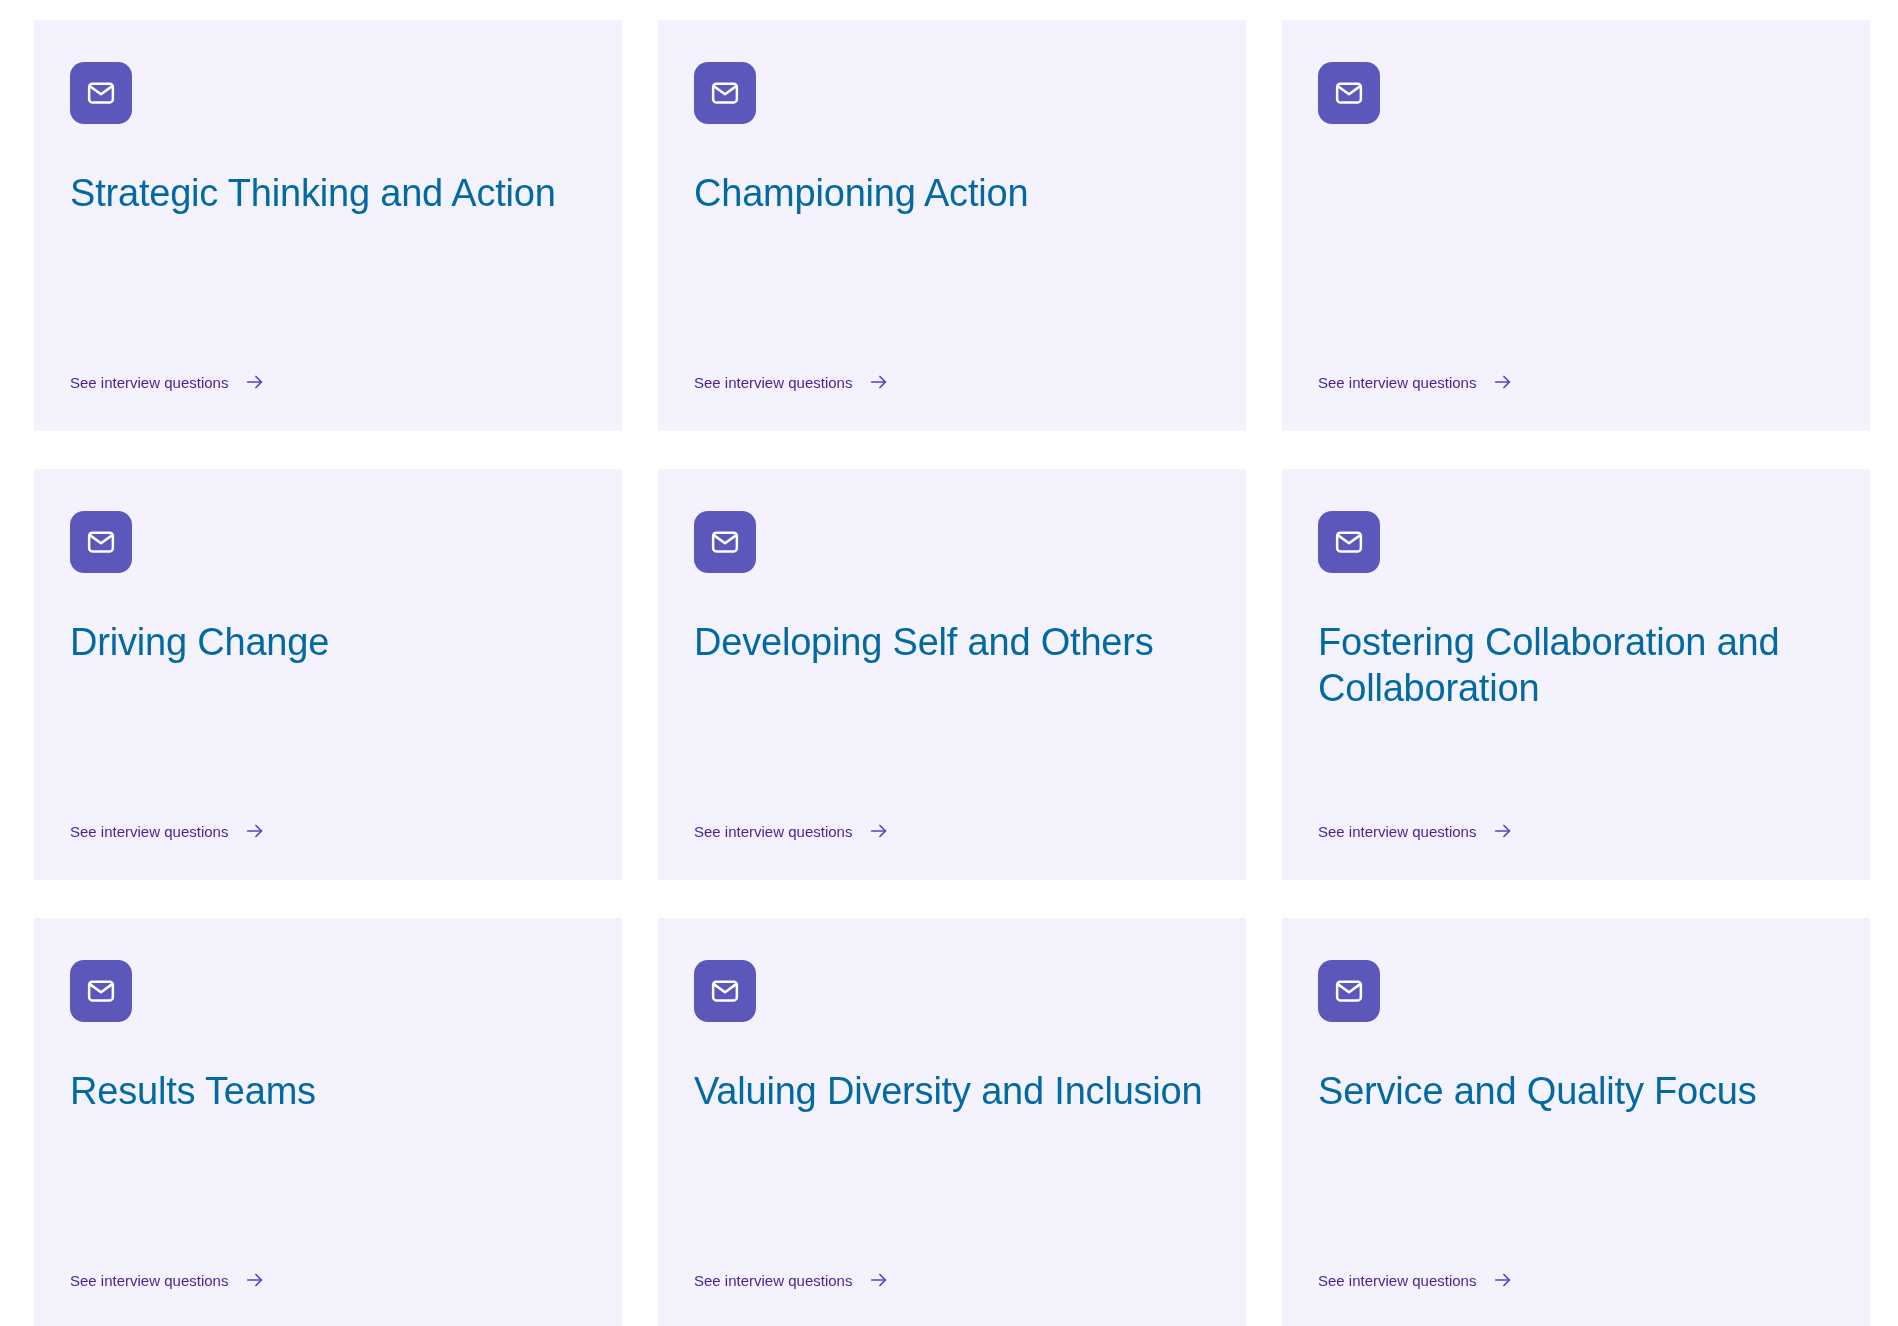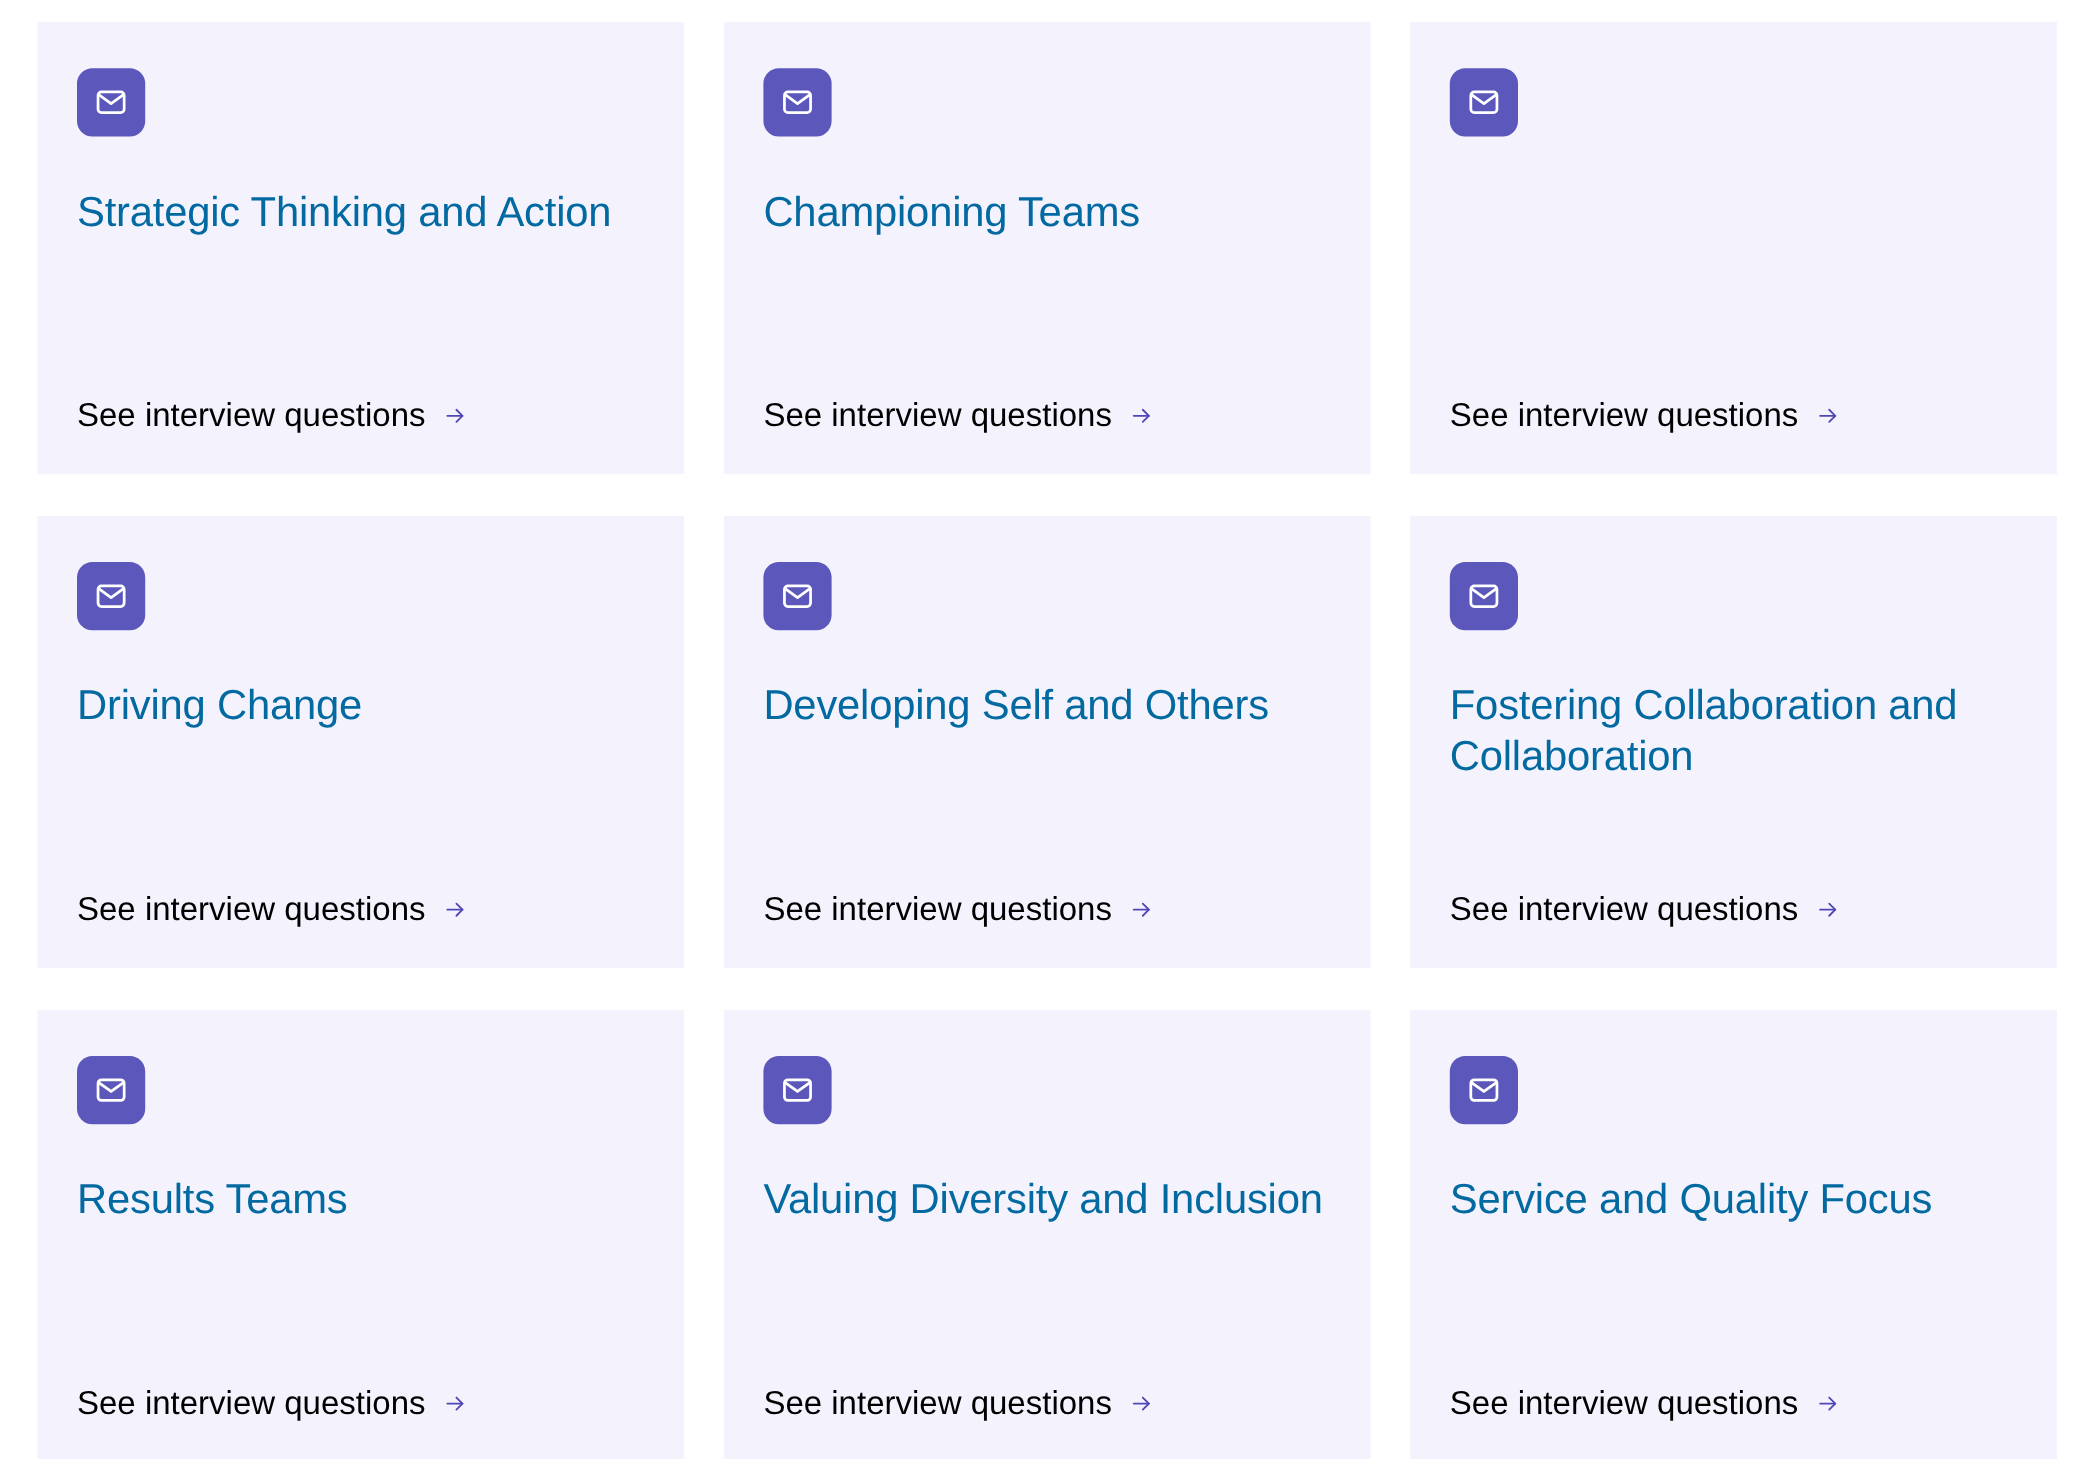--- a/index.html
+++ b/index.html
@@ -59,22 +59,22 @@
     color: #0369a1;
     letter-spacing: -0.2px;
     max-width: 520px;
   }
 
   .card-link {
     margin-top: auto;
     display: inline-flex;
     align-items: center;
     gap: 16px;
-    color: #000000;
-    font-size: 30px;
+    color: #4c1d95;
+    font-size: 15px;
     line-height: 1;
     text-decoration: none;
     cursor: pointer;
     width: fit-content;
   }
   .card-link .link-text {
     white-space: nowrap;
   }
   .card-link .arrow-icon {
     display: inline-flex;
@@ -105,21 +105,21 @@
     </a>
   </div>
 
   <div class="card">
     <div class="card-icon">
       <svg width="30" height="30" viewBox="0 0 24 24" fill="none" stroke="#ffffff" stroke-width="2" stroke-linecap="round" stroke-linejoin="round">
         <rect x="2.5" y="4.5" width="19" height="15" rx="2.5"></rect>
         <path d="M3 6.5l9 6.5 9-6.5"></path>
       </svg>
     </div>
-    <h3 class="card-title">Championing Teams</h3>
+    <h3 class="card-title">Championing Action</h3>
     <a class="card-link">
       <span class="link-text">See interview questions</span>
       <span class="arrow-icon">
         <svg width="22" height="22" viewBox="0 0 24 24" fill="none" stroke="#4f46b8" stroke-width="1.8" stroke-linecap="round" stroke-linejoin="round">
           <path d="M4 12h15"></path>
             <path d="M13 6l6 6-6 6"></path>
         </svg>
       </span>
     </a>
   </div>

